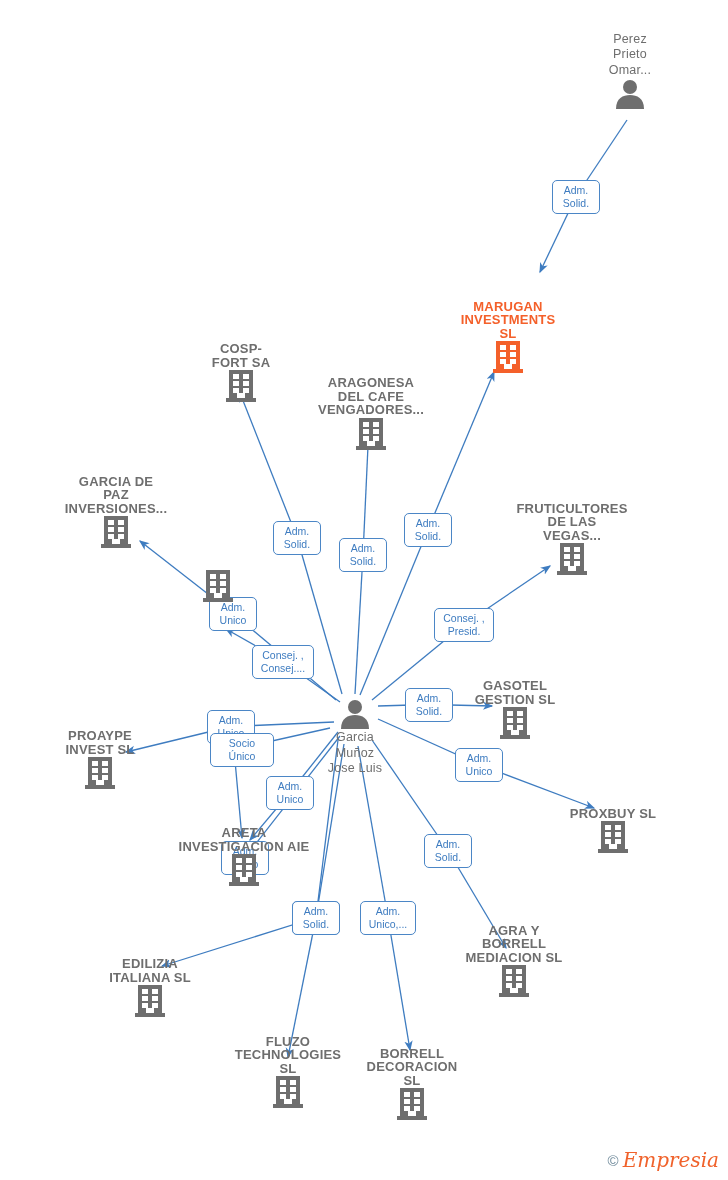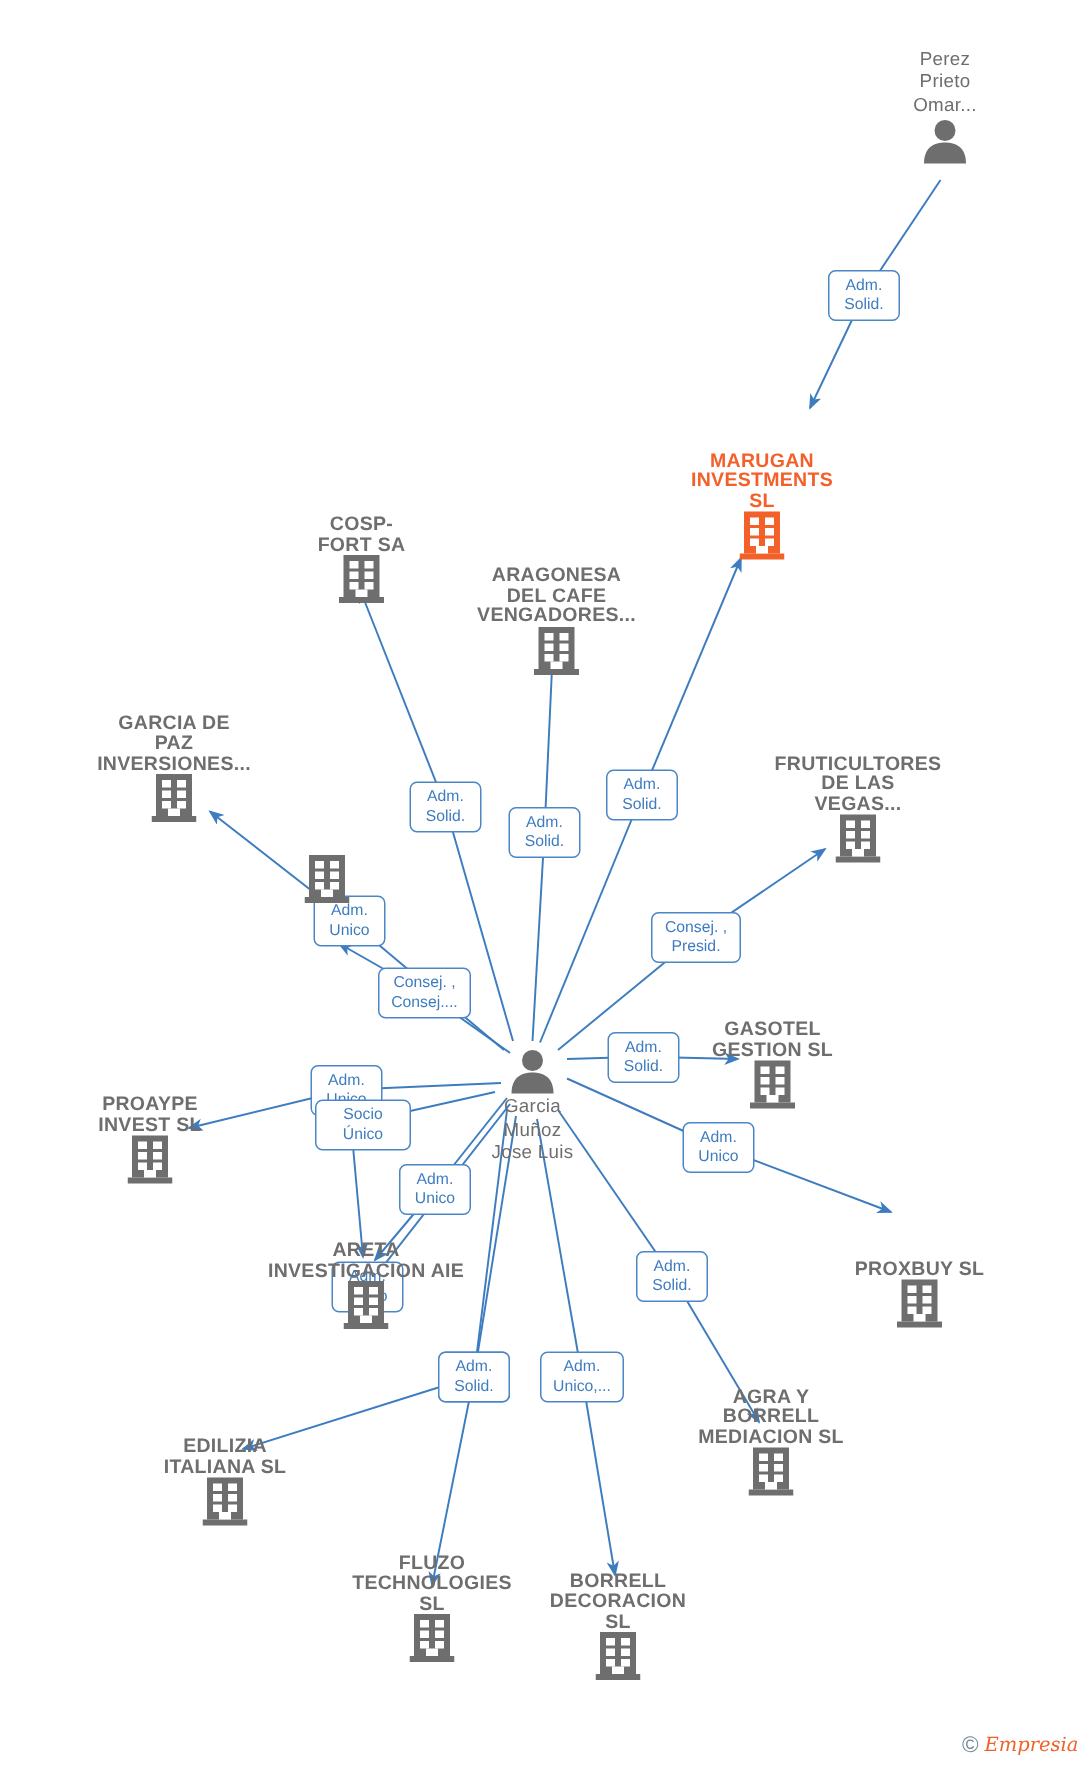--- a/index.html
+++ b/index.html
@@ -18,21 +18,21 @@
 
   .elabel{
       position:absolute;background:#ffffff;border:1.4px solid #4b86c6;
       border-radius:5px;color:#3e7cc0;font-size:10.5px;line-height:13px;
       padding:3px 5px;text-align:center;white-space:pre-line;
       box-sizing:border-box;
   }
 
   .watermark{position:absolute;right:9px;bottom:8px;display:flex;align-items:center;gap:4px;}
   .wm-c{color:#6f8a9b;font-size:15px;}
-  .wm-t{color:#f0622b;font-size:13px;font-family:"DejaVu Serif",serif;font-style:italic;}
+  .wm-t{color:#f0622b;font-size:20px;font-family:"DejaVu Serif",serif;font-style:italic;}
 </style>
 </head>
 <body>
 
 <div id="canvas">
   <svg class="edges" viewBox="0 0 728 1180">
     <defs>
       <marker id="arrow" markerWidth="9" markerHeight="9" refX="7" refY="3.2" orient="auto" markerUnits="strokeWidth">
         <path d="M0,0 L8,3.2 L0,6.4 L2.2,3.2 z" fill="#3e7cc0"></path>
       </marker>
@@ -265,21 +265,21 @@
             <rect x="17" y="5" width="6" height="5" fill="#ffffff"></rect>
             <rect x="7" y="12" width="6" height="5" fill="#ffffff"></rect>
             <rect x="17" y="12" width="6" height="5" fill="#ffffff"></rect>
             <rect x="7" y="19" width="6" height="5" fill="#ffffff"></rect>
             <rect x="17" y="19" width="6" height="5" fill="#ffffff"></rect>
             <rect x="11" y="24" width="8" height="5" fill="#ffffff"></rect>
           </svg>
         </div>
       </div>
       <div class="node company" style="left: 538px; top: 806.5px; width: 150px;">
-        <div class="nlabel" style="color: rgb(110, 110, 110); margin-top: 32px;">PROXBUY  SL</div>
+        <div class="nlabel" style="color: rgb(110, 110, 110);">PROXBUY  SL</div>
         <div class="gicon">
           <svg width="30" height="34" viewBox="0 0 30 34">
             <rect x="3" y="1" width="24" height="28" fill="#6e6e6e"></rect>
             <rect x="0" y="29" width="30" height="4" fill="#6e6e6e"></rect>
             <rect x="7" y="5" width="6" height="5" fill="#ffffff"></rect>
             <rect x="17" y="5" width="6" height="5" fill="#ffffff"></rect>
             <rect x="7" y="12" width="6" height="5" fill="#ffffff"></rect>
             <rect x="17" y="12" width="6" height="5" fill="#ffffff"></rect>
             <rect x="7" y="19" width="6" height="5" fill="#ffffff"></rect>
             <rect x="17" y="19" width="6" height="5" fill="#ffffff"></rect>

